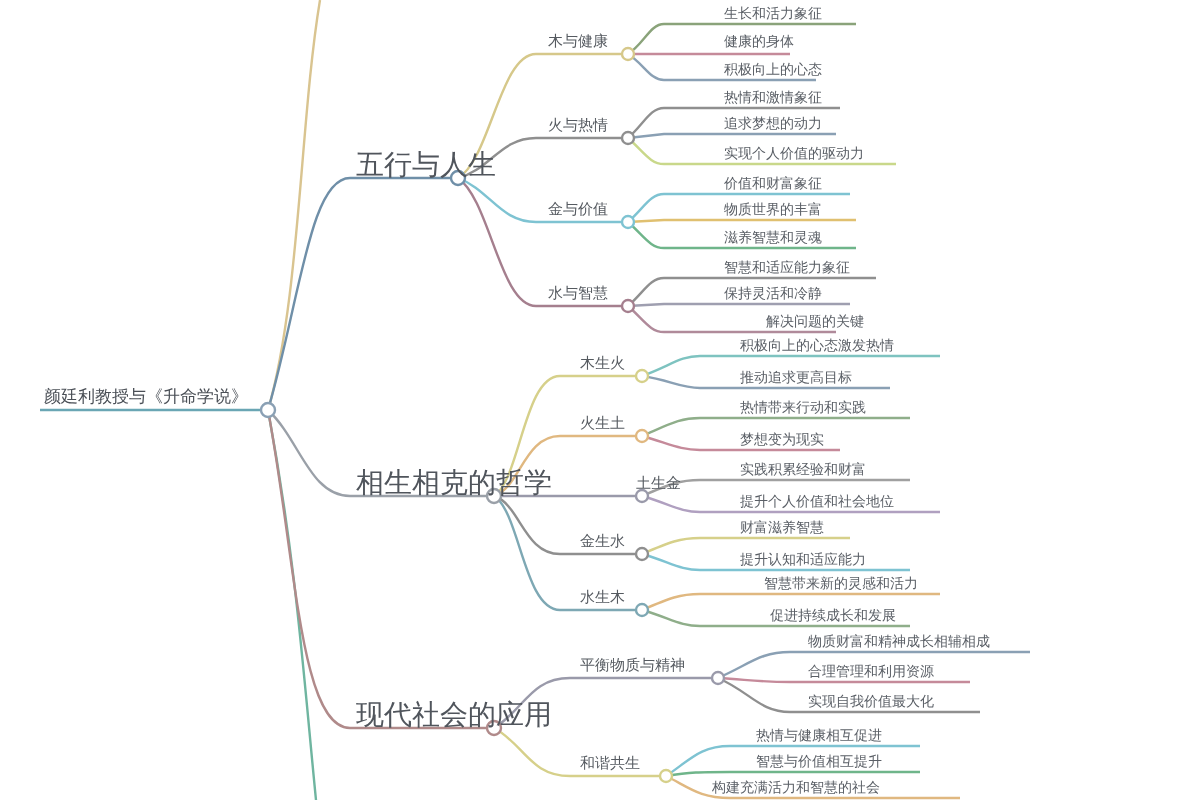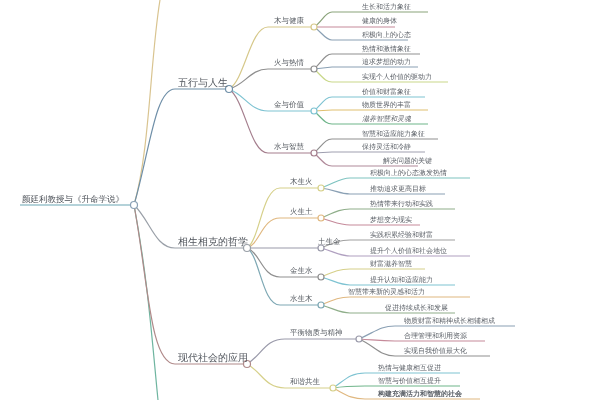--- a/index.html
+++ b/index.html
@@ -1,21 +1,21 @@
 <!DOCTYPE html>
 <html><head>
 <meta charset="utf-8">
 <style>
   html, body { margin:0; padding:0; background:#ffffff; }
   body { width:600px; height:400px; position:relative; overflow:hidden;
          font-family: "DejaVu Sans", "Liberation Sans", sans-serif; }
   #canvas { position:absolute; left:0; top:0; width:600px; height:400px; }
   .lbl { position:absolute; font-size:8px; line-height:10px; color:#555a60; white-space:nowrap; }
   .lbl.root { font-size:8.5px; color:#4a4f56; }
-  .lbl.l1 { font-size:10px; color:#50555c; }
+  .lbl.l1 { font-size:14px; color:#50555c; }
   .lbl.l2 { font-size:7.5px; color:#555a60; }
   .lbl.l3 { font-size:7px; color:#5a5f66; }
   svg path { fill:none; stroke-width:1.2; }
   svg circle.node { fill:#ffffff; stroke-width:1.2; }
 </style>
 </head>
 <body>
 
 <svg id="canvas" viewBox="0 0 600 400">
 
@@ -112,45 +112,45 @@
 <div class="lbl l3" style="left:362px;top:2px;">生长和活力象征</div>
 <div class="lbl l3" style="left:362px;top:16px;">健康的身体</div>
 <div class="lbl l3" style="left:362px;top:30px;">积极向上的心态</div>
 
 <div class="lbl l3" style="left:362px;top:44px;">热情和激情象征</div>
 <div class="lbl l3" style="left:362px;top:57px;">追求梦想的动力</div>
 <div class="lbl l3" style="left:362px;top:72px;">实现个人价值的驱动力</div>
 
 <div class="lbl l3" style="left:362px;top:87px;">价值和财富象征</div>
 <div class="lbl l3" style="left:362px;top:100px;">物质世界的丰富</div>
-<div class="lbl l3" style="left:362px;top:114px;font-style:italic;">滋养智慧和灵魂</div>
+<div class="lbl l3" style="left:362px;top:114px;">滋养智慧和灵魂</div>
 
 <div class="lbl l3" style="left:362px;top:129px;">智慧和适应能力象征</div>
 <div class="lbl l3" style="left:362px;top:142px;">保持灵活和冷静</div>
 <div class="lbl l3" style="left:362px;top:156px;padding-left:21px;">解决问题的关键</div>
 
 <div class="lbl l2" style="left:290px;top:177px;">木生火</div>
 <div class="lbl l2" style="left:290px;top:207px;">火生土</div>
 <div class="lbl l2" style="left:290px;top:237px;margin-left:28px;">土生金</div>
 <div class="lbl l2" style="left:290px;top:266px;">金生水</div>
 <div class="lbl l2" style="left:290px;top:294px;">水生木</div>
 
 <div class="lbl l3" style="left:370px;top:168px;">积极向上的心态激发热情</div>
 <div class="lbl l3" style="left:370px;top:184px;">推动追求更高目标</div>
 <div class="lbl l3" style="left:370px;top:199px;">热情带来行动和实践</div>
 <div class="lbl l3" style="left:370px;top:215px;">梦想变为现实</div>
 <div class="lbl l3" style="left:370px;top:230px;">实践积累经验和财富</div>
 <div class="lbl l3" style="left:370px;top:246px;">提升个人价值和社会地位</div>
 <div class="lbl l3" style="left:370px;top:259px;">财富滋养智慧</div>
 <div class="lbl l3" style="left:370px;top:275px;">提升认知和适应能力</div>
-<div class="lbl l3" style="left:348px;top:287px;">智慧带来新的灵感和活力</div>
+<div class="lbl l3" style="left:382px;top:287px;">智慧带来新的灵感和活力</div>
 <div class="lbl l3" style="left:370px;top:303px;margin-left:15px;">促进持续成长和发展</div>
 
 <div class="lbl l2" style="left:290px;top:328px;">平衡物质与精神</div>
 <div class="lbl l2" style="left:290px;top:377px;">和谐共生</div>
 
 <div class="lbl l3" style="left:404px;top:316px;">物质财富和精神成长相辅相成</div>
 <div class="lbl l3" style="left:404px;top:331px;">合理管理和利用资源</div>
 <div class="lbl l3" style="left:404px;top:346px;">实现自我价值最大化</div>
 
 <div class="lbl l3" style="left:378px;top:363px;">热情与健康相互促进</div>
 <div class="lbl l3" style="left:378px;top:376px;">智慧与价值相互提升</div>
-<div class="lbl l3" style="left:378px;top:389px;font-weight:bold;">构建充满活力和智慧的社会</div>
+<div class="lbl l3" style="left:356px;top:389px;">构建充满活力和智慧的社会</div>
 
 </body></html>

